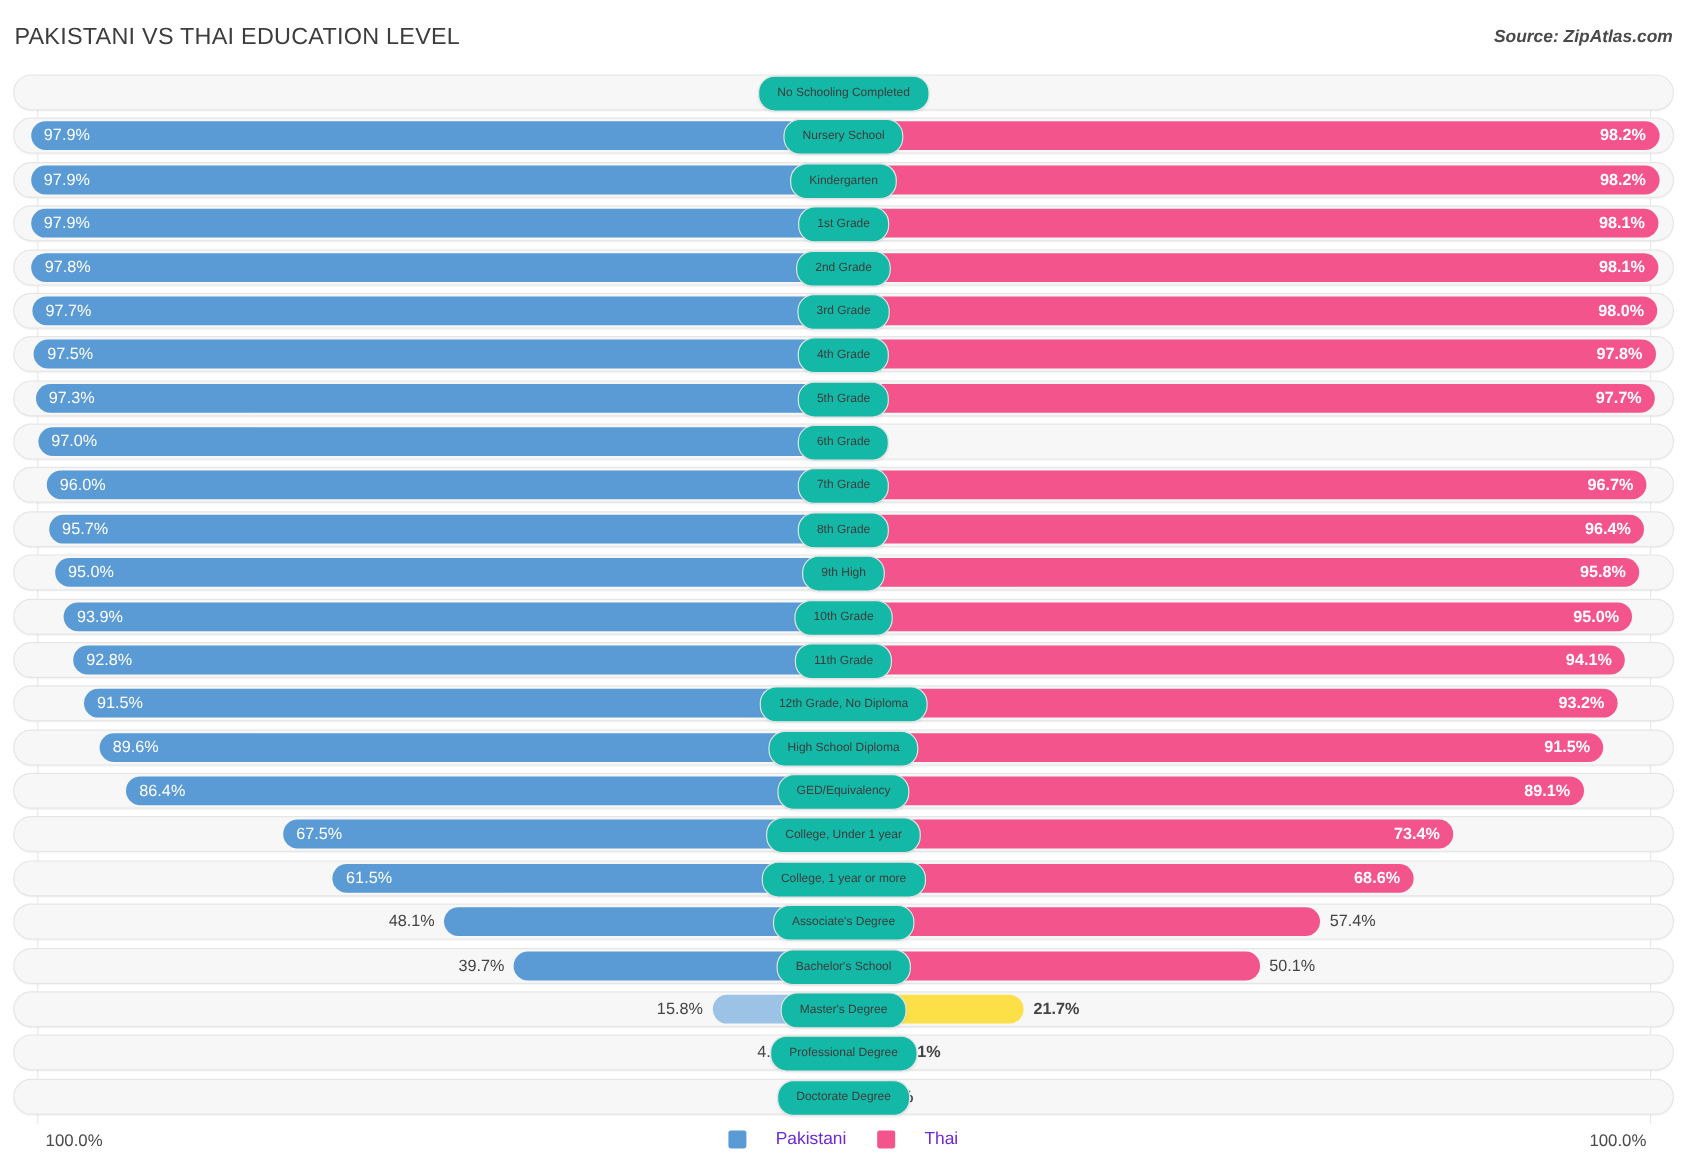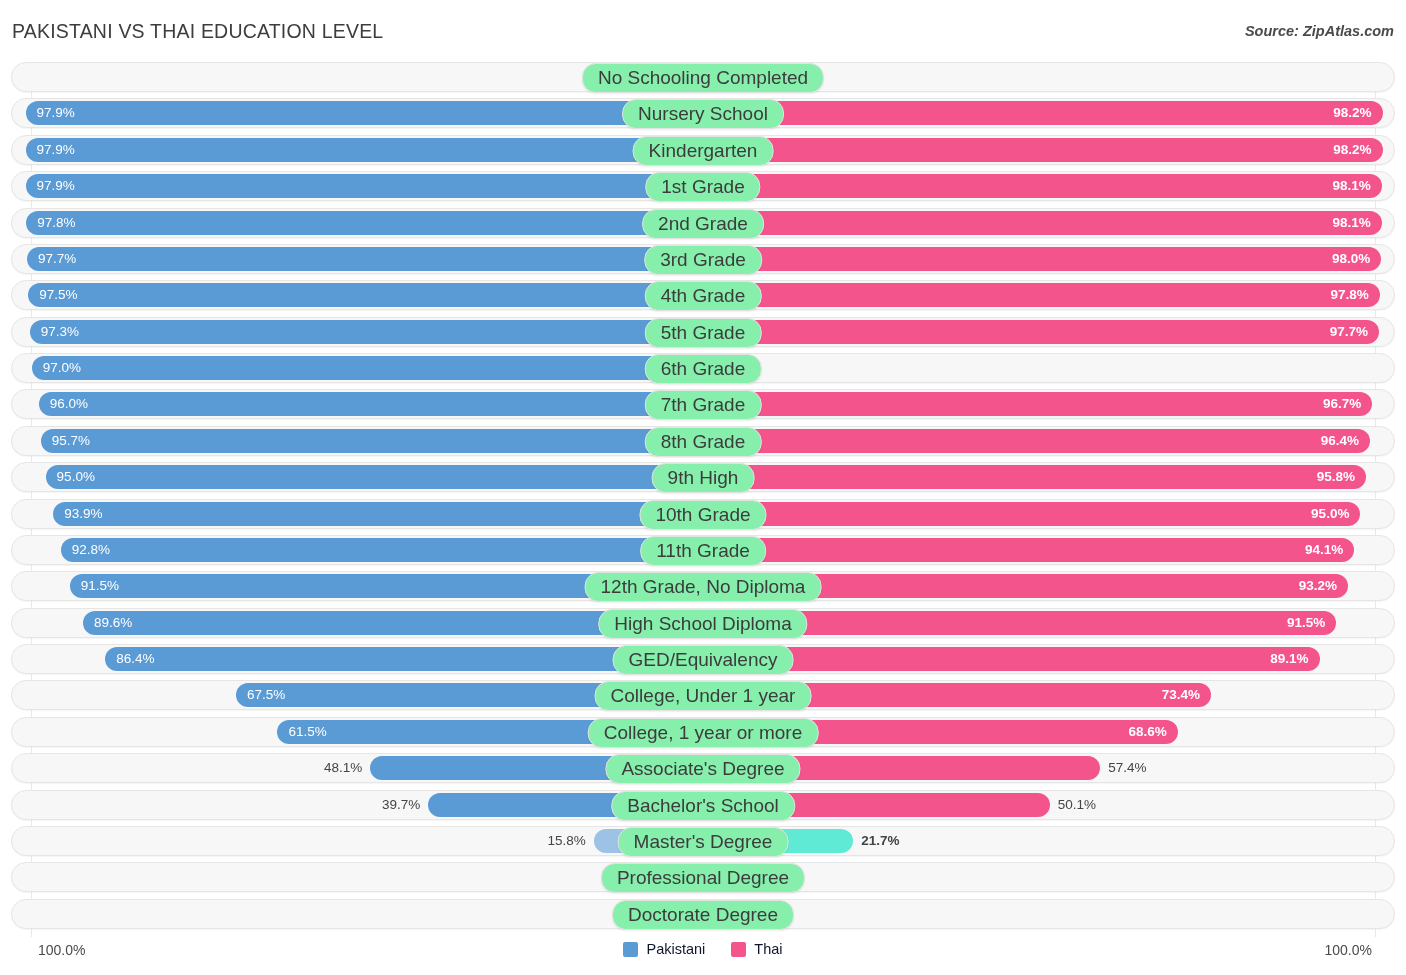--- a/index.html
+++ b/index.html
@@ -94,21 +94,21 @@
     height: 24px;
     border-radius: 12px;
     box-sizing: border-box;
   }
   .bar.left  { right: 703px; }
   .bar.right { left: 703px; }
 
   .bar-l-strong { background: #5b9bd5; }
   .bar-l-light  { background: #9cc3e5; }
   .bar-r-strong { background: #f4548c; }
-  .bar-r-light  { background: #5eead4; font-weight: bold; }
+  .bar-r-light  { background: #fde047; font-weight: bold; }
 
   
   .val {
     position: absolute;
     top: 0;
     line-height: 24px;
     font-size: 13.5px;
     white-space: nowrap;
   }
   .val.inside-l { left: 11px; color: #ffffff; }
@@ -118,24 +118,24 @@
 
   
   .pill {
     position: absolute;
     top: 1px;
     left: 50%;
     transform: translateX(-50%);
     height: 28px;
     line-height: 28px;
     padding: 0 15px;
-    background: #86efac;
+    background: #14b8a6;
     border: 1px solid #e3e3e3;
     border-radius: 14px;
-    font-size: 19px;
+    font-size: 10px;
     color: #3c3c3c;
     white-space: nowrap;
     box-shadow: 0 1px 2px rgba(0,0,0,0.07);
     z-index: 5;
   }
 
   
   #footer {
     position: absolute;
     left: 0;
@@ -163,23 +163,23 @@
     right: 0;
     top: 4px;
     display: flex;
     justify-content: center;
     align-items: center;
     gap: 26px;
   }
   .legend-item {
     display: flex;
     align-items: center;
-    gap: 8px;
+    gap: 24px;
     font-size: 14.5px;
-    color: #0f172a;
+    color: #6d28d9;
   }
   .swatch {
     width: 15px;
     height: 15px;
     border-radius: 2px;
     display: inline-block;
   }
 </style>
 </head>
 <body>

